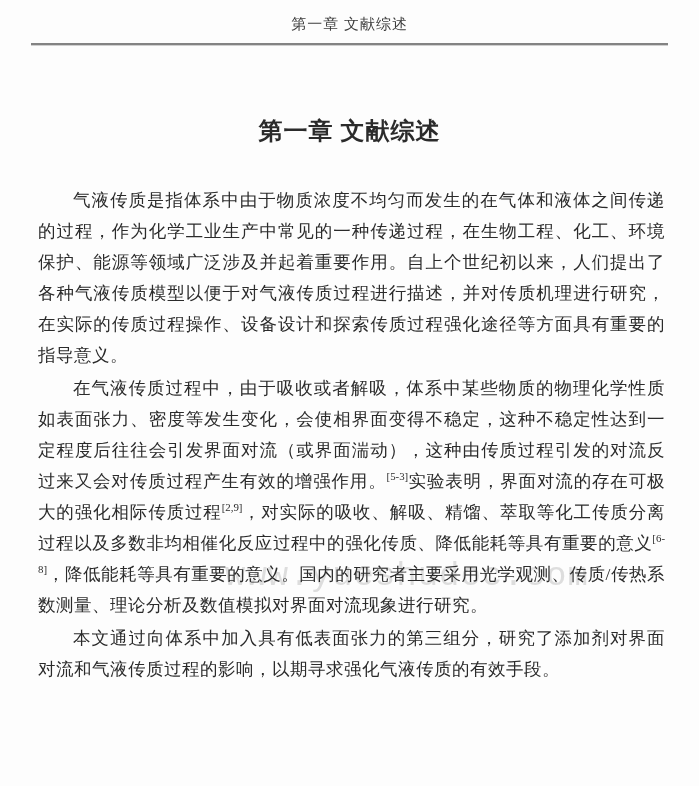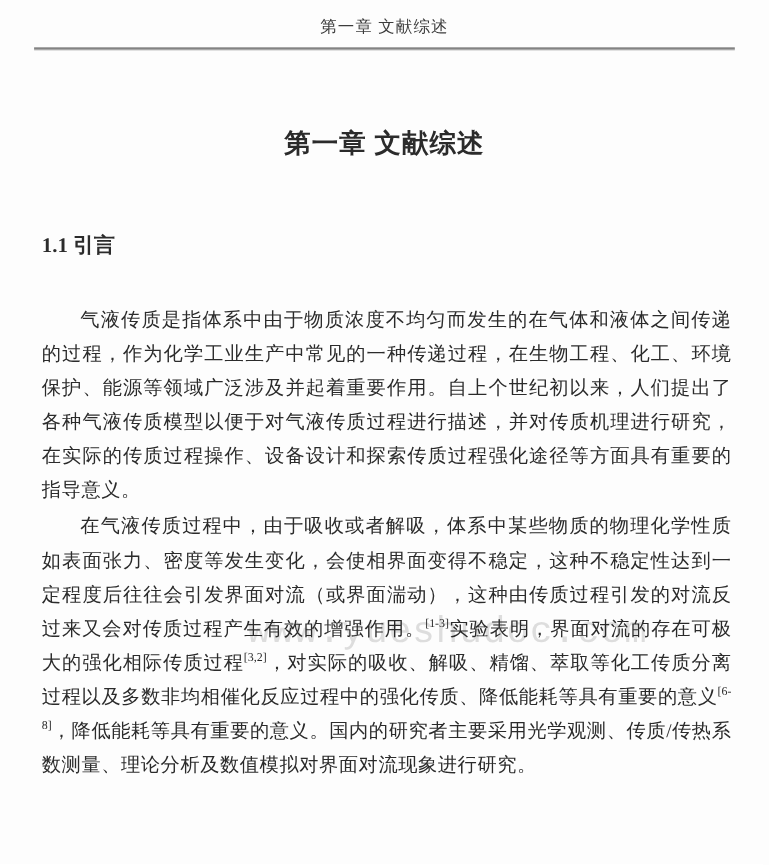--- a/index.html
+++ b/index.html
@@ -95,24 +95,24 @@
 <div class="page">
 
   <div class="watermark">www.yueshudoc.com</div>
 
   <div class="running-header">第一章 文献综述</div>
 
   <div class="header-rule"></div>
 
   <h1 class="chapter-title">第一章 文献综述</h1>
 
-  <h2 class="section-heading">1.1 引言</h2>
 
   <div class="body-text">
 
     <p><span>气液传质是指体系中由于物质浓度不均匀而发生的在气体和液体之间传递的过程，作为化学工业生产中常见的一种传递过程，在生物工程、化工、环境保护、能源等领域广泛涉及并起着重要作用。自上个世纪初以来，人们提出了各种气液传质模型以便于对气液传质过程进行描述，并对传质机理进行研究，在实际的传质过程操作、设备设计和探索传质过程强化途径等方面具有重要的指导意义。</span></p>
 
-    <p><span>在气液传质过程中，由于吸收或者解吸，体系中某些物质的物理化学性质如表面张力、密度等发生变化，会使相界面变得不稳定，这种不稳定性达到一定程度后往往会引发界面对流（或界面湍动），这种由传质过程引发的对流反过来又会对传质过程产生有效的增强作用。</span><sup>[1-3]</sup><span>实验表明，界面对流的存在可极大的强化相际传质过程</span><sup>[3,2]</sup><span>，对实际的吸收、解吸、精馏、萃取等化工传质分离过程以及多数非均相催化反应过程中的强化传质、降低能耗等具有重要的意义</span><sup>[6-8]</sup><span>，降低能耗等具有重要的意义。国内的研究者主要采用光学观测、传质/传热系数测量、理论分析及数值模拟对界面对流现象进行研究。</span></p>
+    <p><span>在气液传质过程中，由于吸收或者解吸，体系中某些物质的物理化学性质如表面张力、密度等发生变化，会使相界面变得不稳定，这种不稳定性达到一定程度后往往会引发界面对流（或界面湍动），这种由传质过程引发的对流反过来又会对传质过程产生有效的增强作用。</span><sup>[5-3]</sup><span>实验表明，界面对流的存在可极大的强化相际传质过程</span><sup>[2,9]</sup><span>，对实际的吸收、解吸、精馏、萃取等化工传质分离过程以及多数非均相催化反应过程中的强化传质、降低能耗等具有重要的意义</span><sup>[6-8]</sup><span>，降低能耗等具有重要的意义。国内的研究者主要采用光学观测、传质/传热系数测量、理论分析及数值模拟对界面对流现象进行研究。</span></p>
 
+    <p><span>本文通过向体系中加入具有低表面张力的第三组分，研究了添加剂对界面对流和气液传质过程的影响，以期寻求强化气液传质的有效手段。</span></p>
 
   </div>
 
 </div>
 
 </body></html>

